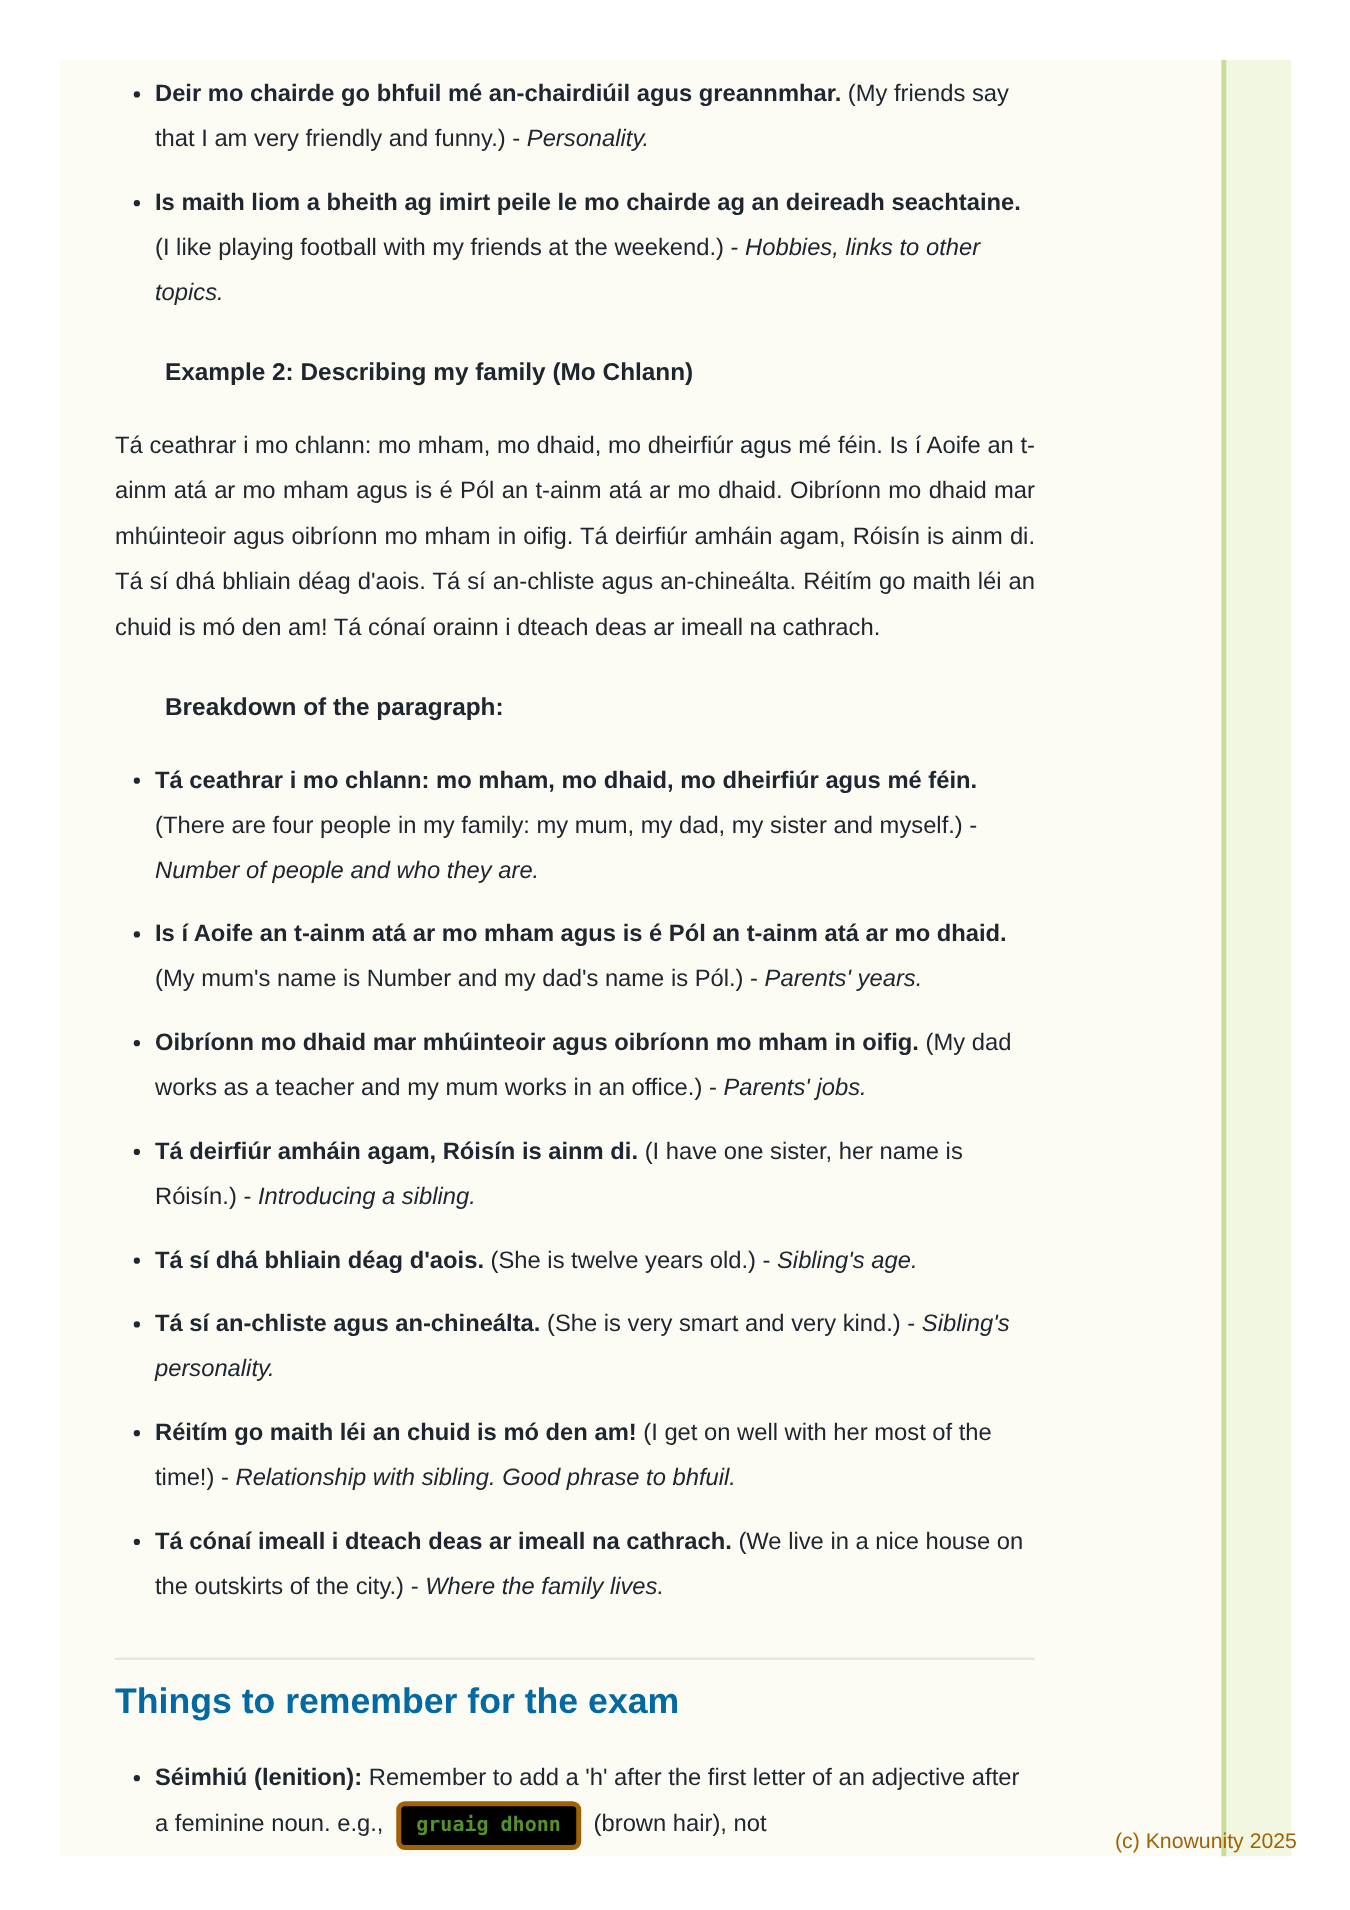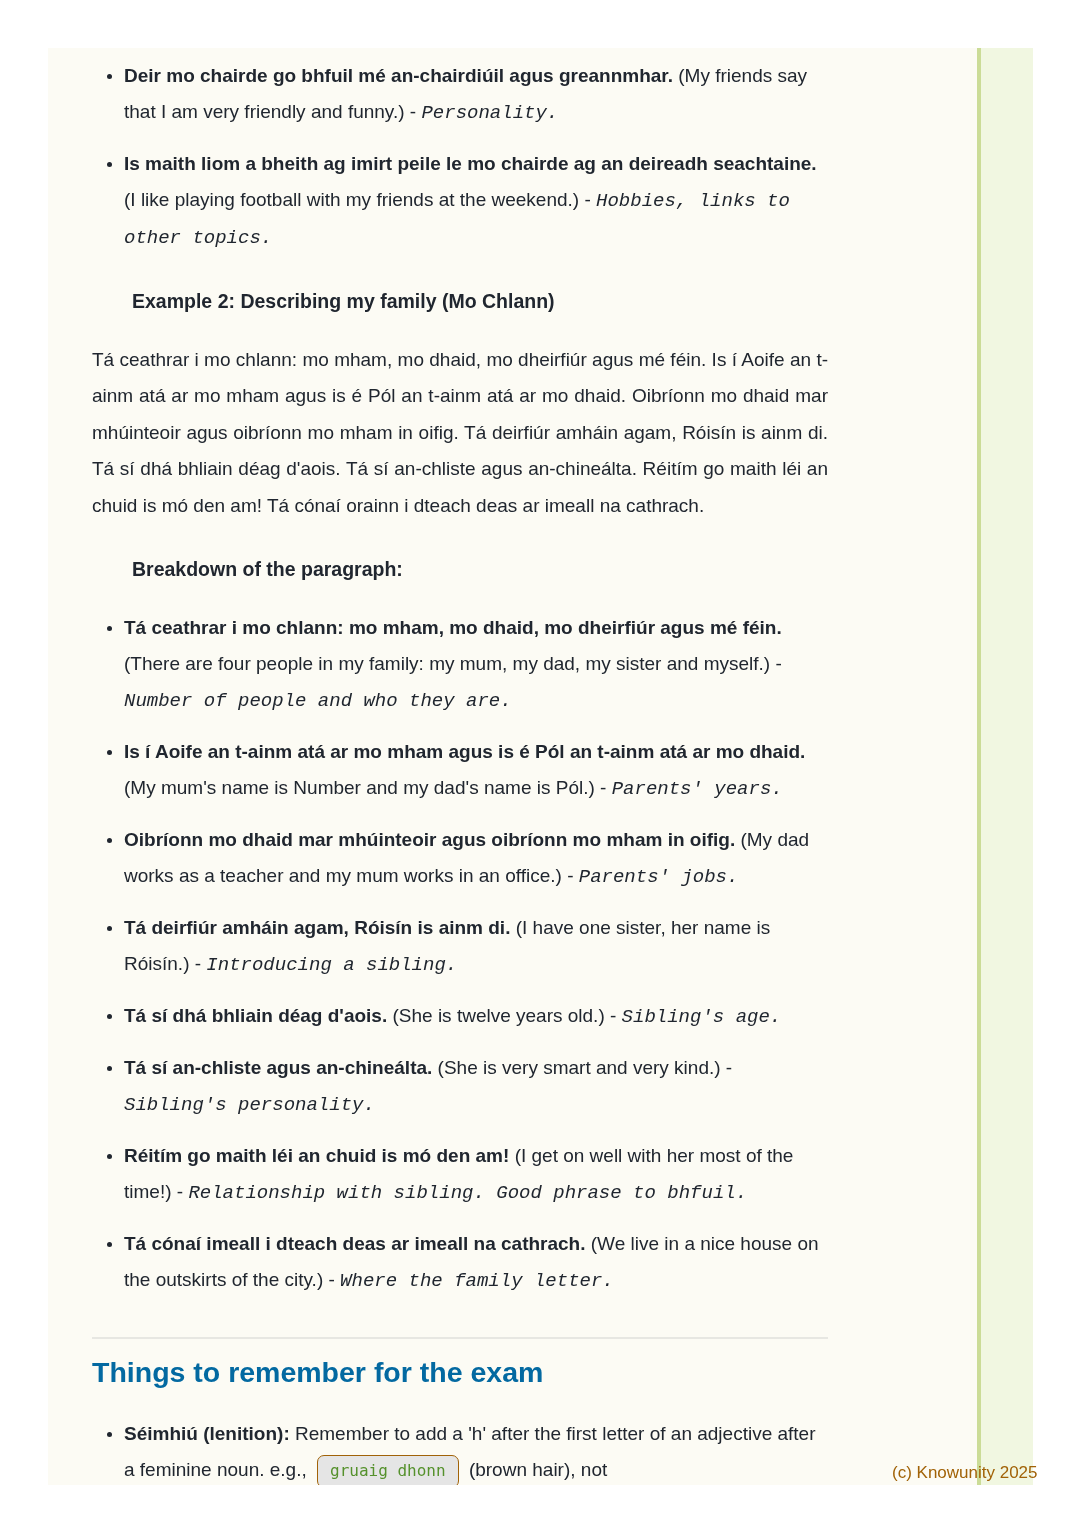--- a/index.html
+++ b/index.html
@@ -31,21 +31,21 @@
   }
   ul.doc-list {
     list-style: disc outside;
     padding-left: 32px;
     margin: 0;
   }
   ul.doc-list li { margin-bottom: 15px; }
   ul.doc-list li::marker { color: #20262f; font-size: 17px; }
   .ga { font-weight: 700; }
   .en { font-weight: 400; }
-  .note { font-style: italic; font-weight: 400; font-family: Liberation Mono, monospace; }
+  .note { font-style: italic; font-weight: 400; }
   h3.sub-heading {
     font-size: 19.5px;
     font-weight: 700;
     margin-top: 33px;
     margin-bottom: 29px;
     line-height: 24px;
     margin-left: 40px;
   }
   p.body-paragraph {
     text-align: justify;
@@ -62,26 +62,26 @@
     font-size: 28.5px;
     font-weight: 700;
     color: #0369a1;
     margin-top: 16px;
     margin-bottom: 27px;
     line-height: 34px;
   }
   .code-chip {
     display: inline-block;
     font-family: "DejaVu Sans Mono", "Liberation Mono", monospace;
-    font-weight: 400;
+    font-weight: 700;
     font-size: 16px;
     line-height: 20px;
     color: #55912c;
-    background: #e5e5e5;
-    border: 1px solid #a16207;
+    background: #000000;
+    border: 4px solid #a16207;
     border-radius: 7px;
     padding: 5px 12px 6px 12px;
     margin: 0 5px;
     vertical-align: baseline;
   }
   .watermark {
     position: absolute;
     left: 892px; top: 1437px;
     font-size: 17px;
     color: #a16207;
@@ -129,21 +129,21 @@
       <li>
         <span class="ga">Tá sí dhá bhliain déag d'aois. </span><span class="en">(She is twelve years old.) - </span><span class="note">Sibling's age.</span>
       </li>
       <li>
         <span class="ga">Tá sí an-chliste agus an-chineálta. </span><span class="en">(She is very smart and very kind.) - </span><span class="note">Sibling's personality.</span>
       </li>
       <li>
         <span class="ga">Réitím go maith léi an chuid is mó den am! </span><span class="en">(I get on well with her most of the time!) - </span><span class="note">Relationship with sibling. Good phrase to bhfuil.</span>
       </li>
       <li>
-        <span class="ga">Tá cónaí imeall i dteach deas ar imeall na cathrach. </span><span class="en">(We live in a nice house on the outskirts of the city.) - </span><span class="note">Where the family letter.</span>
+        <span class="ga">Tá cónaí imeall i dteach deas ar imeall na cathrach. </span><span class="en">(We live in a nice house on the outskirts of the city.) - </span><span class="note">Where the family lives.</span>
       </li>
     </ul>
 
     <hr class="divider">
 
     <h2 class="section-heading">Things to remember for the exam</h2>
 
     <ul class="doc-list">
       <li>
         <span class="ga">Séimhiú (lenition): </span><span class="en">Remember to add a 'h' after the first letter of an adjective after a feminine noun. e.g., </span><span class="code-chip">gruaig dhonn</span><span class="en"> (brown hair), not</span>

